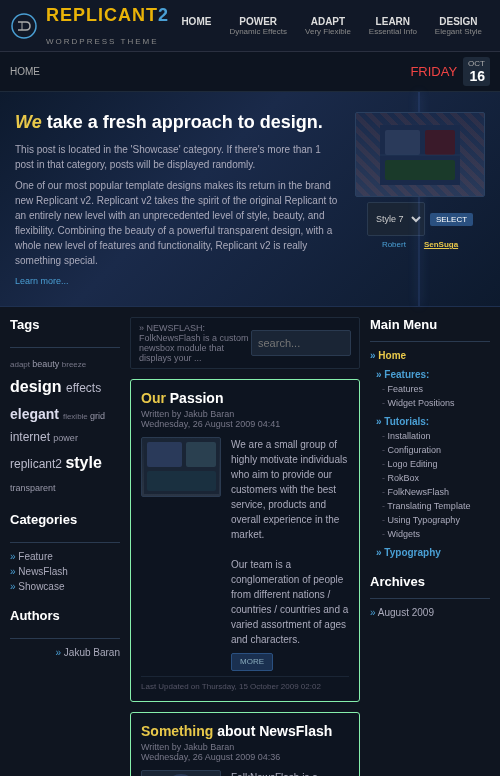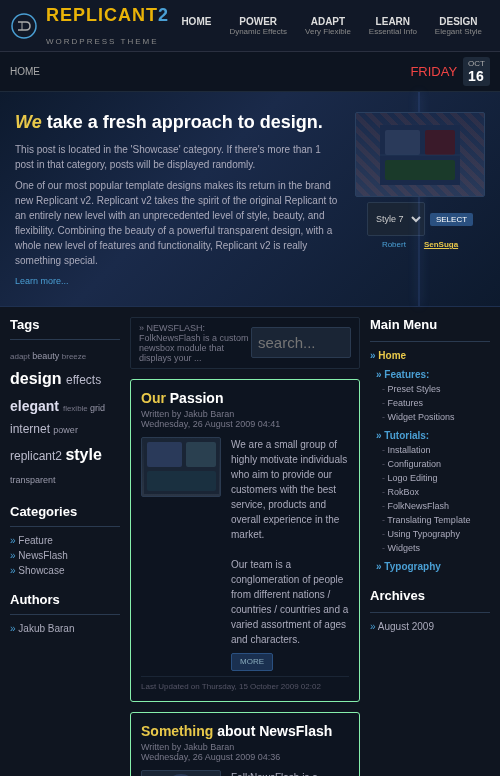--- a/index.html
+++ b/index.html
@@ -97,21 +97,21 @@
     .day-label {
       font-size: 13px;
       font-weight: normal;
       color: #ef4444;
       text-transform: uppercase;
     }
     .date-box {
       background: #1e2a3a;
       border-radius: 3px;
       padding: 2px 5px;
-      text-align: left;
+      text-align: right;
     }
     .date-month {
       font-size: 8px;
       color: #aaa;
       text-transform: uppercase;
     }
     .date-day {
       font-size: 14px;
       font-weight: bold;
       color: #fff;
@@ -251,21 +251,21 @@
     }
     .sidebar-section {
       margin-bottom: 14px;
     }
     .sidebar-title {
       font-size: 13px;
       font-weight: bold;
       color: #fff;
       margin-bottom: 6px;
       border-bottom: 1px solid #2a3a50;
-      padding-bottom: 7px;
+      padding-bottom: 15px;
     }
     .tag-cloud {
       line-height: 1.8;
       color: #aab;
     }
     .tag-item {
       display: inline;
       cursor: pointer;
       color: #aab;
     }
@@ -284,20 +284,21 @@
       color: #aab;
       cursor: pointer;
     }
     .category-list li::before {
       content: '» ';
       color: #4a9fd4;
     }
 
     .author-list {
       list-style: none;
+      text-align: right;
     }
     .author-list li {
       padding: 2px 0;
       font-size: 10px;
       color: #aab;
       cursor: pointer;
     }
     .author-list li::before {
       content: '» ';
       color: #4a9fd4;
@@ -323,21 +324,21 @@
       color: #778;
     }
     .search-breadcrumb {
       font-size: 9px;
       color: #778;
     }
     .search-input {
       background: #1a2535;
       border: 1px solid #2a3a50;
       color: #aaa;
-      font-size: 15px;
+      font-size: 11px;
       padding: 6px 6px;
       border-radius: 2px;
       width: 100px;
     }
 
     
     .post {
       background: #0d1420;
       border: 1px solid #86efac;
       border-radius: 3px;
@@ -652,21 +653,20 @@
     </div>
 
   </div>
 
   <div class="right-sidebar">
 
     <div class="right-section">
       <div class="right-title">Main Menu</div>
       <div class="menu-item main-link">Home</div>
       <div class="menu-item section-head">Features:</div>
-      <div class="menu-item sub">Preset Styles</div>
       <div class="menu-item sub">Features</div>
       <div class="menu-item sub">Widget Positions</div>
       <div class="menu-item section-head">Tutorials:</div>
       <div class="menu-item sub">Installation</div>
       <div class="menu-item sub">Configuration</div>
       <div class="menu-item sub">Logo Editing</div>
       <div class="menu-item sub">RokBox</div>
       <div class="menu-item sub">FolkNewsFlash</div>
       <div class="menu-item sub">Translating Template</div>
       <div class="menu-item sub">Using Typography</div>

